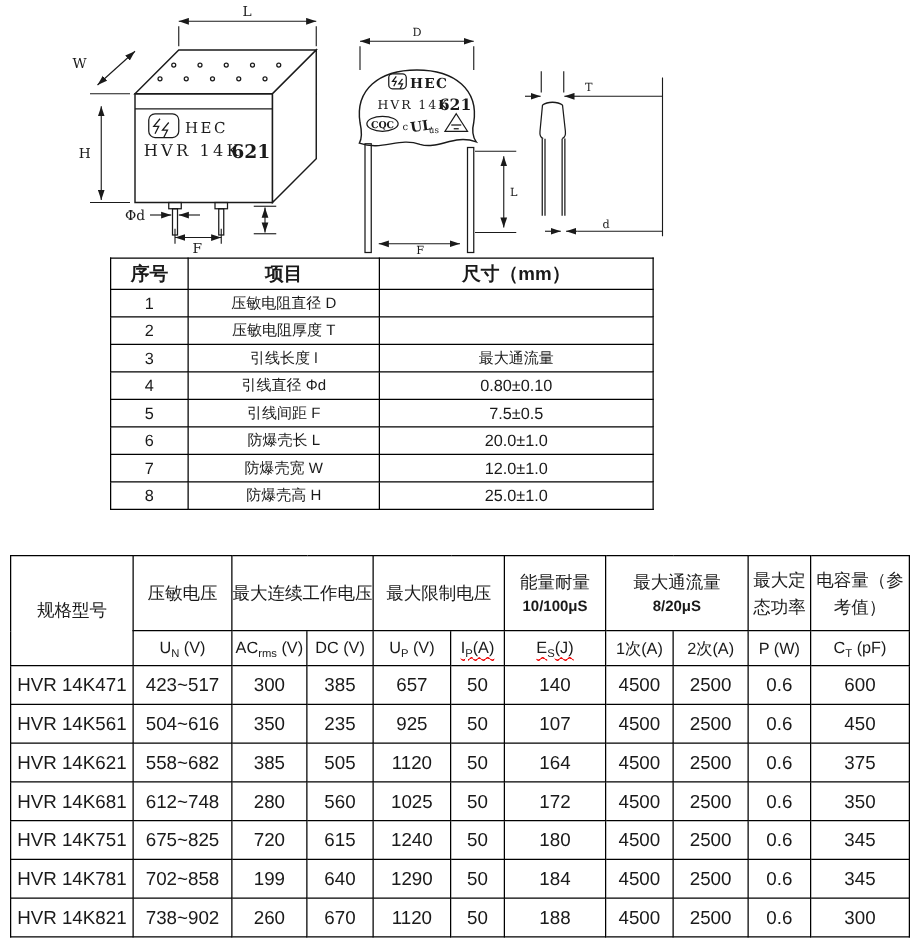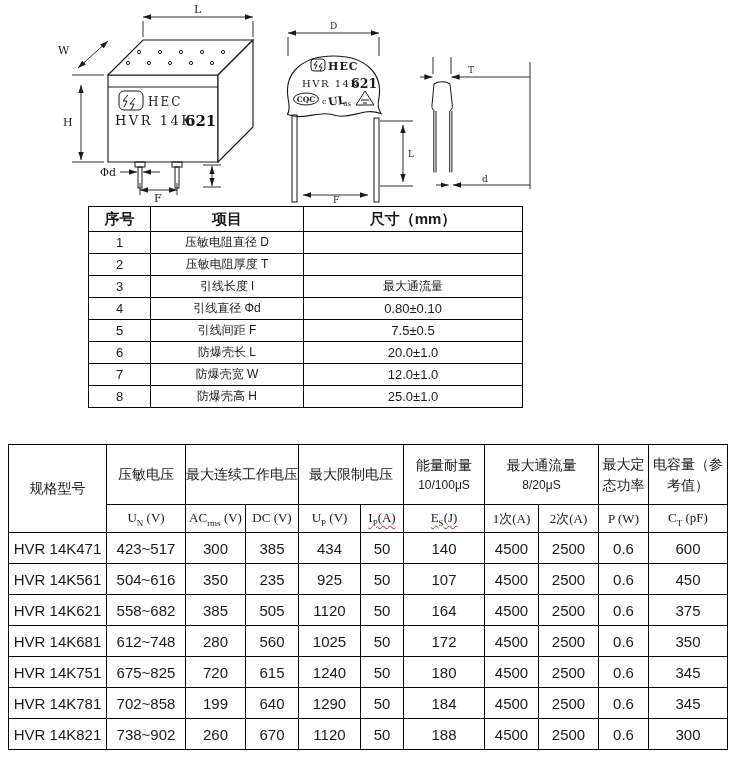--- a/index.html
+++ b/index.html
@@ -13,24 +13,24 @@
   table{border-collapse:collapse;position:absolute;background:#fff;table-layout:fixed;}
   th,td{border:1px solid #000;text-align:center;vertical-align:middle;padding:0;font-weight:normal;overflow:hidden;}
   
   .dim-table{left:88px;top:206px;width:434px;}
   .dim-table th{font-size:15px;font-weight:bold;height:24px;}
   .dim-table td{font-size:12px;height:21px;}
   .dim-table td.num{font-size:13px;font-family:"Liberation Sans",sans-serif;}
   
   .spec-table{left:8px;top:444px;width:719px;}
   .spec-table .grp th{font-size:14px;height:59px;line-height:1.5;}
-  .spec-table .sub th{font-size:13px;height:27px;font-family:Liberation Serif, serif;}
+  .spec-table .sub th{font-size:13px;height:27px;font-family:Liberation Sans, sans-serif;}
   .spec-table td{font-size:15px;height:30px;font-family:"Liberation Sans","DejaVu Sans",sans-serif;}
   .spec-table sub{font-size:9px;}
-  .wave-line{font-size:12px;font-weight:normal;}
+  .wave-line{font-size:12px;font-weight:bold;}
   .wavy{text-decoration-line:underline;text-decoration-style:wavy;text-decoration-color:#e00;text-decoration-thickness:1px;text-underline-offset:3px;}
 </style>
 </head>
 <body>
 
 <div class="page">
 
   <svg class="draw" width="734" height="205" viewBox="0 0 734 205">
     <defs>
       <marker id="ah" viewBox="0 0 10 6" refX="9" refY="3" markerWidth="9" markerHeight="6" markerUnits="userSpaceOnUse" orient="auto-start-reverse">
@@ -269,21 +269,21 @@
       <th>1次(A)</th>
       <th>2次(A)</th>
       <th>P (W)</th>
       <th><span>C</span><sub>T</sub><span> (pF)</span></th>
     </tr>
     <tr>
       <td>HVR 14K471</td>
       <td>423~517</td>
       <td>300</td>
       <td>385</td>
-      <td>434</td>
+      <td>657</td>
       <td>50</td>
       <td>140</td>
       <td>4500</td>
       <td>2500</td>
       <td>0.6</td>
       <td>600</td>
     </tr>
     <tr>
       <td>HVR 14K561</td>
       <td>504~616</td>

